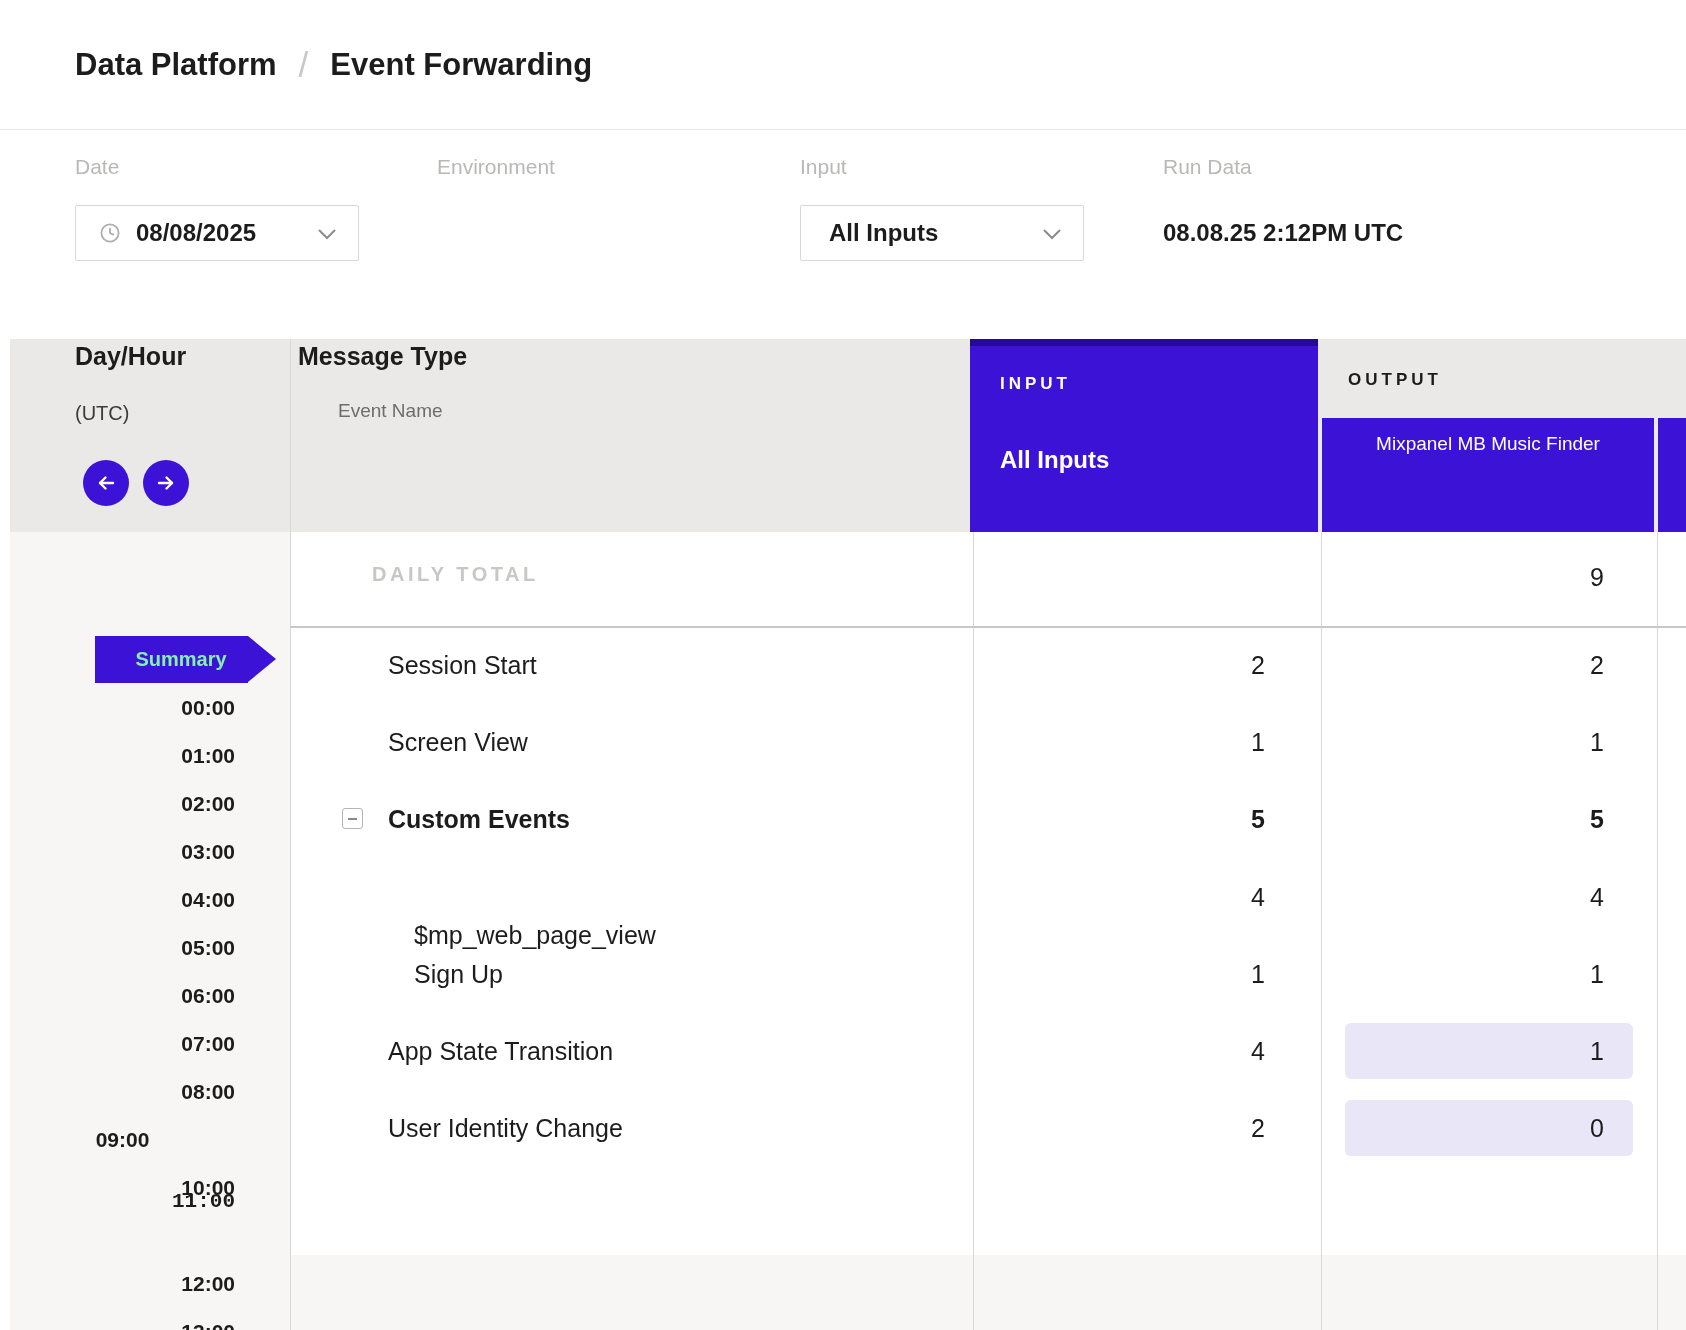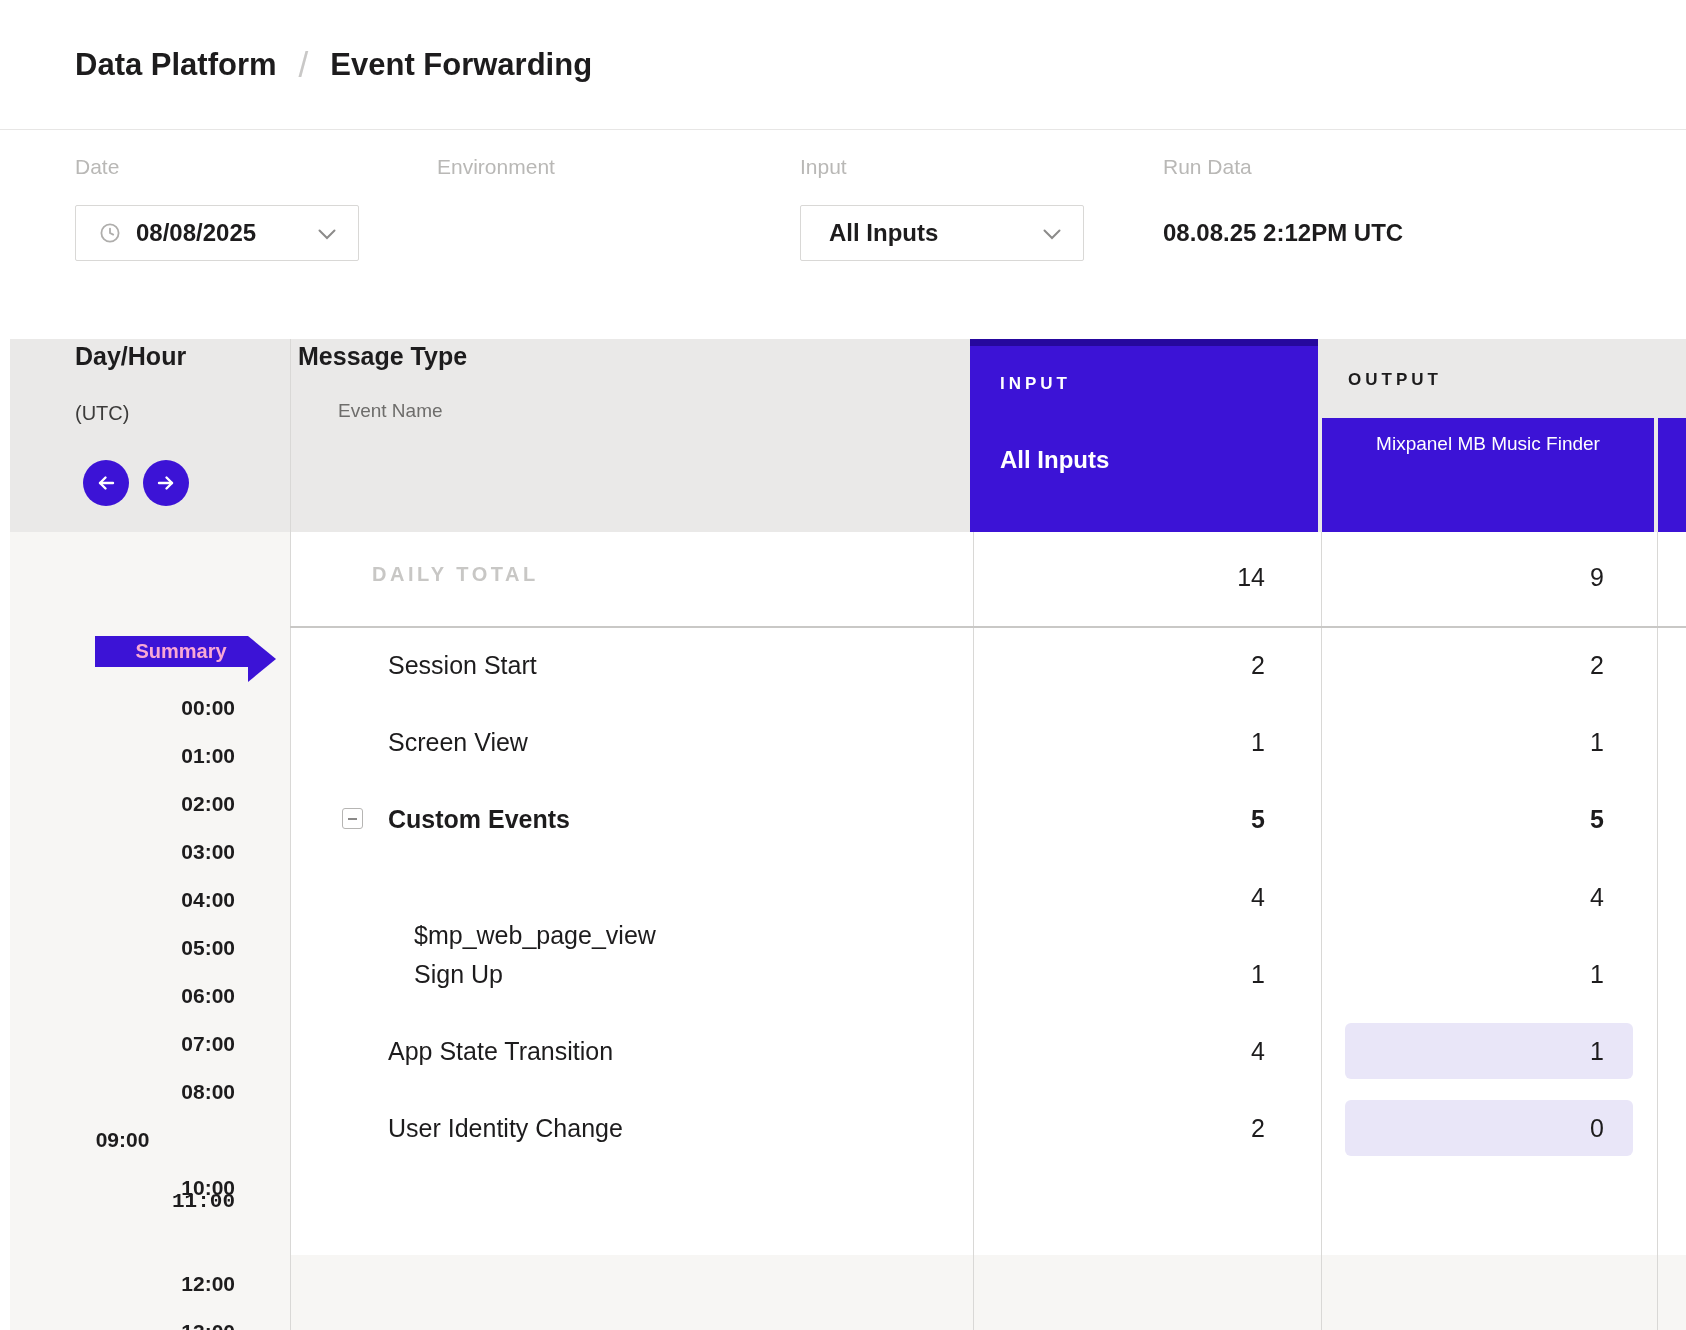--- a/index.html
+++ b/index.html
@@ -68,22 +68,22 @@
 
   
   .daily-total-label{position:absolute;left:372px;top:563px;font-size:20px;font-weight:700;
                letter-spacing:3.5px;color:#C8C7C5;}
   .num-cell{position:absolute;height:52px;line-height:52px;text-align:right;font-size:25px;color:var(--ink);}
   .num-cell.in{left:973px;width:292px;}
   .num-cell.out{left:1321px;width:283px;}
   .num-cell.b{font-weight:700;}
 
   
-  .summary-tag{position:absolute;left:95px;top:636px;width:153px;height:31px;background:var(--accent);
-               color:#f9a8d4;font-size:20px;font-weight:700;display:flex;align-items:center;
+  .summary-tag{position:absolute;left:95px;top:636px;width:153px;height:47px;background:var(--accent);
+               color:#86efac;font-size:20px;font-weight:700;display:flex;align-items:center;
                justify-content:center;cursor:pointer;padding-left:19px;}
   .summary-tag::after{content:"";position:absolute;left:100%;top:0;width:0;height:0;
                border-top:23.5px solid transparent;border-bottom:23.5px solid transparent;
                border-left:28px solid var(--accent);}
   .hour-label{position:absolute;left:10px;width:225px;height:48px;line-height:48px;text-align:right;
                font-size:21px;font-weight:700;color:var(--ink);cursor:pointer;}
 
   
   .row-label{position:absolute;left:290px;width:683px;height:76px;display:flex;align-items:center;
                font-size:25px;color:var(--ink);}
@@ -177,21 +177,20 @@
     <span class="col-title">All Inputs</span>
   </div>
 
   <div class="output-group-label">OUTPUT</div>
   <div class="mixpanel-block">
     <div class="col-sub">Mixpanel MB Music Finder</div>
   </div>
   <div class="next-output-block"></div>
 
   <div class="daily-total-label">DAILY TOTAL</div>
-  <div class="num-cell in" style="top:551px">14</div>
   <div class="num-cell out" style="top:551px">9</div>
 
   <div class="summary-tag">Summary</div>
 
   <div>
       <div class="hour-label" style="top: 684px;">00:00</div>
       <div class="hour-label" style="top: 732px;">01:00</div>
       <div class="hour-label" style="top: 780px;">02:00</div>
       <div class="hour-label" style="top: 828px;">03:00</div>
       <div class="hour-label" style="top: 876px;">04:00</div>

